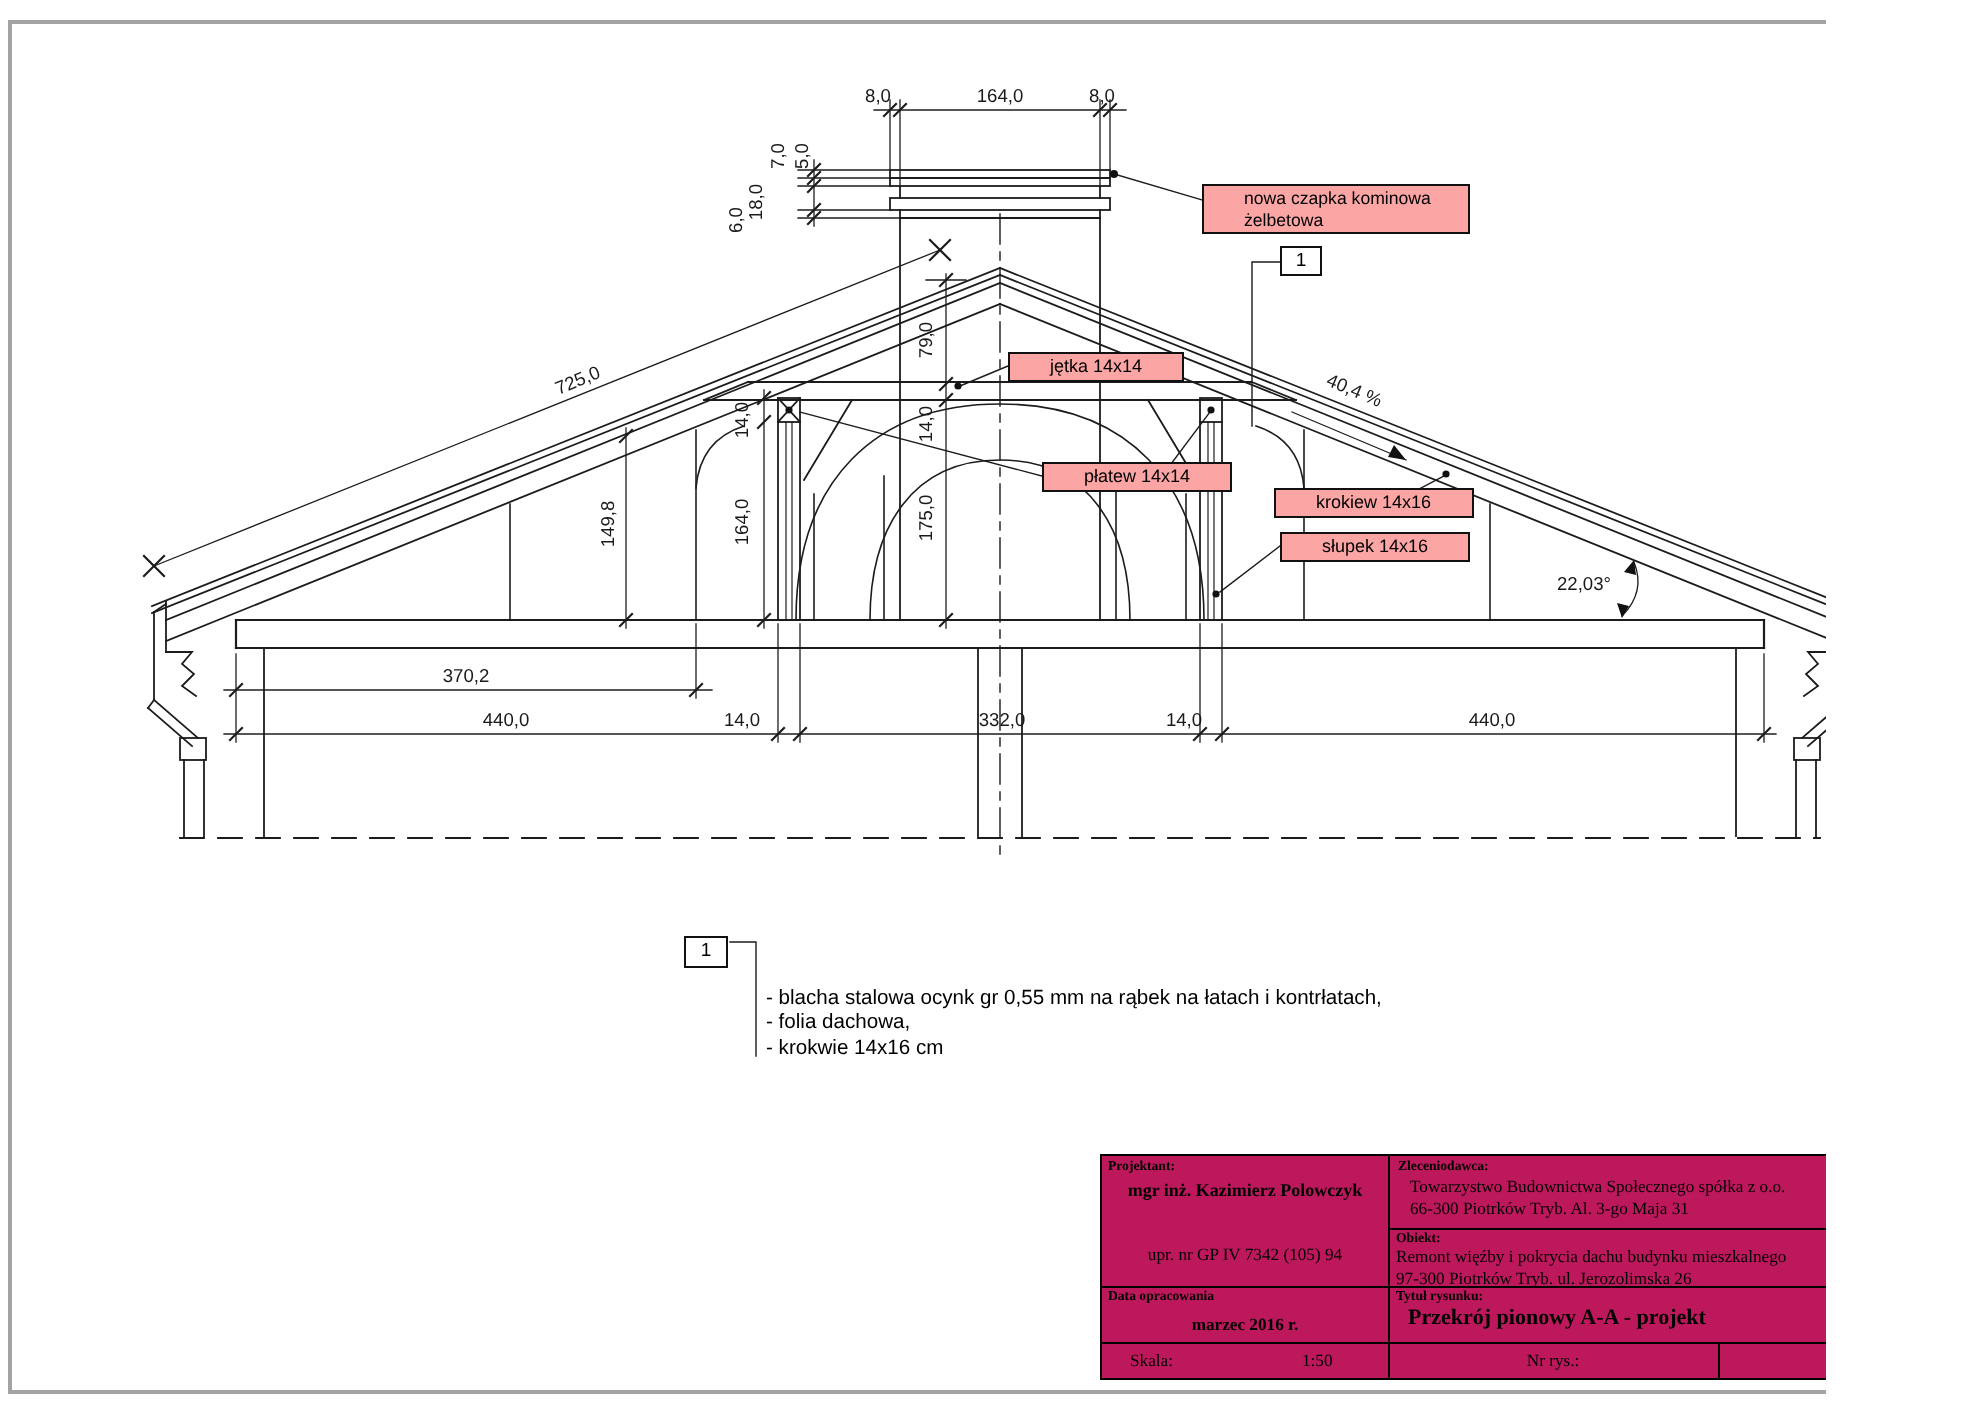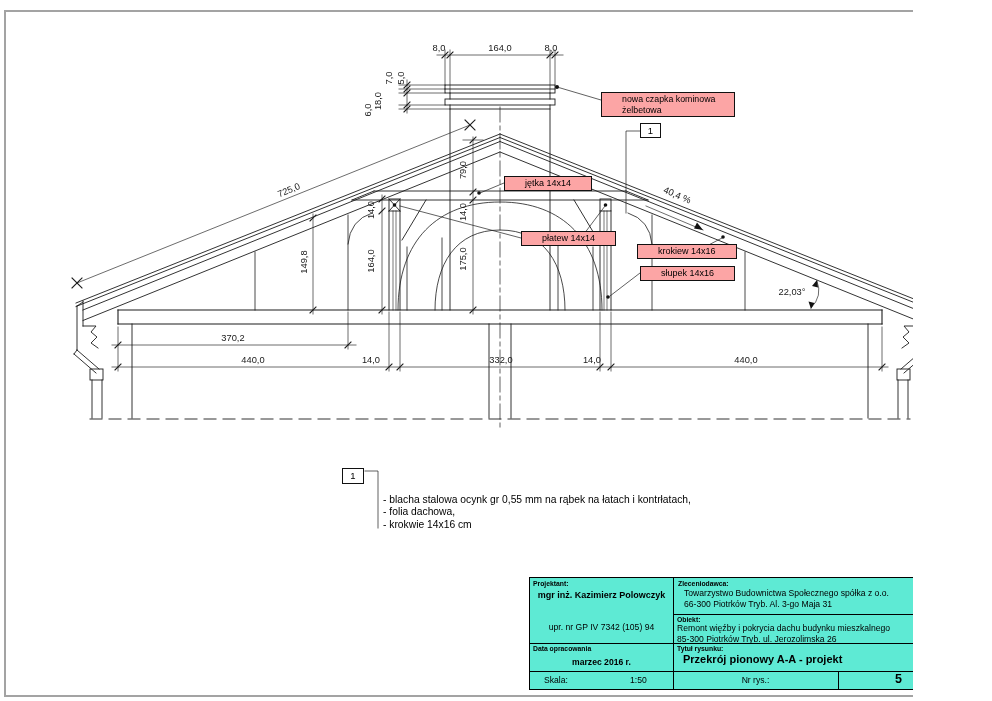--- a/index.html
+++ b/index.html
@@ -8,22 +8,22 @@
   #linework{position:absolute;left:0;top:0;}
   svg text{font-family:"Liberation Sans",sans-serif;fill:#1a1a1a;}
   .dimtxt{font-size:9.3px;}
   .lblbox{position:absolute;border:1px solid #111;background:#fca5a5;font-size:9px;
           padding:1px 20px;white-space:nowrap;line-height:10.5px;}
   .callout{position:absolute;border:1px solid #111;background:#fff;font-size:9.5px;
            text-align:center;line-height:13px;}
   #note-text{position:absolute;left:383px;top:494px;width:340px;font-size:10.3px;
              line-height:12.4px;white-space:nowrap;}
   
-  #titleblock{position:absolute;left:529px;top:577px;width:429px;height:111px;
-              border:1.5px solid #000;background:#5eead4;}
+  #titleblock{position:absolute;left:550px;top:577px;width:429px;height:111px;
+              border:1.5px solid #000;background:#be185d;font-family:Liberation Serif, serif;}
   .tb-abs{position:absolute;}
   .tb-h{font-size:6.8px;}
   .tb-t{font-size:8.6px;}
   .tb-b{font-weight:bold;}
   .hline{position:absolute;background:#000;height:1.2px;}
   .vline{position:absolute;background:#000;width:1.2px;}
 </style>
 </head>
 <body>
 
@@ -289,21 +289,21 @@
   <div class="tb-abs tb-h tb-b" style="left:3px;top:2px;">Projektant:</div>
   <div class="tb-abs tb-t tb-b" style="left:0;top:12px;width:143px;text-align:center;font-size:9px;">mgr inż. Kazimierz Polowczyk</div>
   <div class="tb-abs tb-t" style="left:0;top:44px;width:143px;text-align:center;">upr. nr GP IV 7342 (105) 94</div>
 
   <div class="tb-abs tb-h tb-b" style="left:148px;top:2px;">Zleceniodawca:</div>
   <div class="tb-abs tb-t" style="left:154px;top:10px;">Towarzystwo Budownictwa Społecznego spółka z o.o.</div>
   <div class="tb-abs tb-t" style="left:154px;top:21px;">66-300 Piotrków Tryb. Al. 3-go Maja 31</div>
 
   <div class="tb-abs tb-h tb-b" style="left:147px;top:38px;">Obiekt:</div>
   <div class="tb-abs tb-t" style="left:147px;top:45px;">Remont więźby i pokrycia dachu budynku mieszkalnego</div>
-  <div class="tb-abs tb-t" style="left:147px;top:56px;">85-300 Piotrków Tryb. ul. Jerozolimska 26</div>
+  <div class="tb-abs tb-t" style="left:147px;top:56px;">97-300 Piotrków Tryb. ul. Jerozolimska 26</div>
 
   <div class="tb-abs tb-h tb-b" style="left:3px;top:67px;">Data opracowania</div>
   <div class="tb-abs tb-t tb-b" style="left:0;top:79px;width:143px;text-align:center;">marzec 2016 r.</div>
 
   <div class="tb-abs tb-h tb-b" style="left:147px;top:67px;">Tytuł rysunku:</div>
   <div class="tb-abs tb-b" style="left:153px;top:75px;font-size:11px;">Przekrój pionowy A-A - projekt</div>
 
   <div class="tb-abs tb-t" style="left:14px;top:97px;">Skala:</div>
   <div class="tb-abs tb-t" style="left:100px;top:97px;">1:50</div>
   <div class="tb-abs tb-t" style="left:143px;top:97px;width:165px;text-align:center;">Nr rys.:</div>

